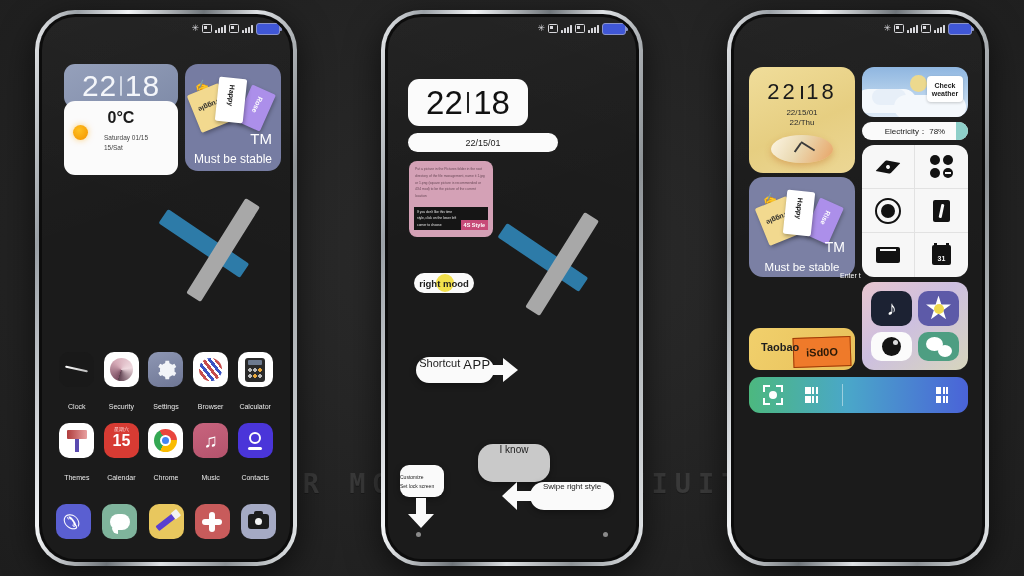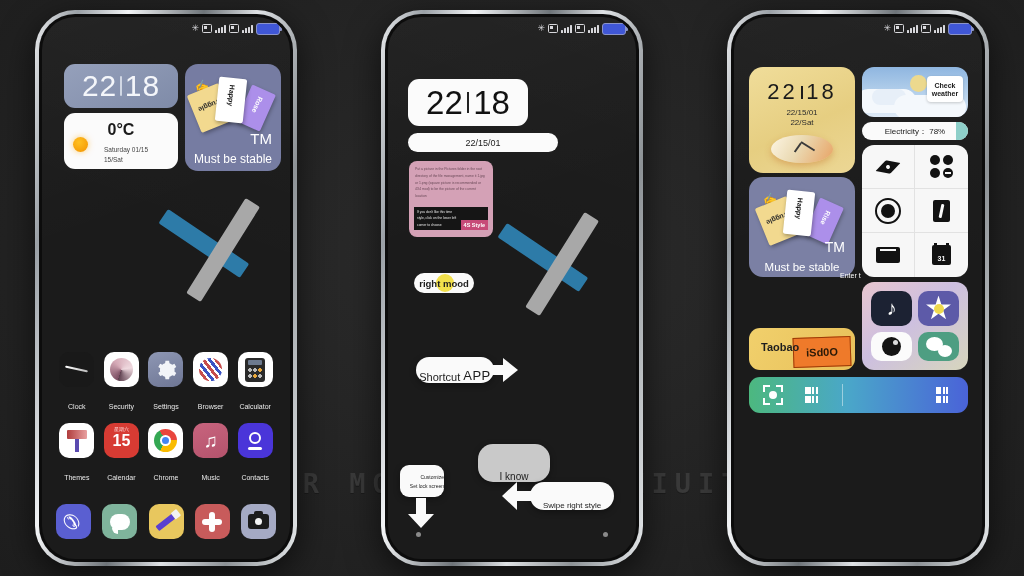--- a/index.html
+++ b/index.html
@@ -78,21 +78,21 @@
     background:linear-gradient(150deg,#95a0bb 0%,#7f8ba8 100%);
     display:flex;align-items:center;justify-content:center;
   }
   .p1-clock .t{
     font-family:"Liberation Sans", sans-serif;
     font-size:30px;color:#f4f6fa;letter-spacing:1px;font-weight:300;
     display:flex;align-items:center;gap:3px;
   }
   .p1-clock .sep{width:1.5px;height:20px;background:#e4e8f1;border-radius:1px;opacity:.8;}
   .p1-weather{
-    left:22px;top:96px;width:114px;height:56px;border-radius:11px;background:#fbfbfb;
+    left:22px;top:84px;width:114px;height:74px;border-radius:11px;background:#fbfbfb;
     padding:6px 8px;
   }
   .p1-weather .sun{
     position:absolute;left:9px;top:24px;width:15px;height:15px;border-radius:50%;
     background:radial-gradient(circle at 40% 35%,#ffc021 0%,#f39200 100%);
     box-shadow:0 0 6px rgba(255,170,0,.5);
   }
   .p1-weather .temp{text-align:center;font-size:16px;font-weight:bold;color:#1a1a1a;margin-top:2px;}
   .p1-weather .d1{position:absolute;left:40px;top:33px;font-size:6.5px;color:#444;}
   .p1-weather .d2{position:absolute;left:40px;top:43px;font-size:6.5px;color:#444;}
@@ -222,21 +222,21 @@
   .p2-mood{
     left:26px;top:256px;width:60px;height:20px;border-radius:10px;background:#fafafa;
     display:flex;align-items:center;justify-content:center;
     font-size:9.5px;font-weight:bold;color:#1d1d1d;overflow:hidden;
   }
   .p2-mood .blob{position:absolute;left:22px;top:1px;width:18px;height:18px;border-radius:50%;background:#f2e04b;}
   .p2-mood span{position:relative;z-index:2;}
   .p2-x{position:absolute;left:115px;top:190px;width:120px;height:120px;}
   .bubble{
     position:absolute;background:#fafafa;border-radius:13px;
-    display:flex;align-items:flex-end;justify-content:center;
+    display:flex;align-items:flex-start;justify-content:center;
     color:#1c1c1c;box-shadow:0 2px 6px rgba(0,0,0,.35);
   }
   .p2-shortcut{left:28px;top:340px;width:78px;height:26px;font-size:11px;gap:3px;}
   .p2-shortcut .sm{font-size:13px;letter-spacing:.5px;}
   .p2-iknow{left:90px;top:427px;width:72px;height:38px;font-size:10px;background:#c9c9c9;border-radius:15px;}
   .p2-swipe{left:142px;top:465px;width:84px;height:28px;font-size:8px;border-radius:14px;}
   .p2-custom{left:12px;top:448px;width:44px;height:32px;border-radius:9px;
     flex-direction:column;gap:3px;}
   .p2-custom div{font-size:5px;color:#222;}
   .p2-dot{position:absolute;width:5px;height:5px;border-radius:50%;background:#8a8a8a;}
@@ -631,21 +631,21 @@
       <span class="sb-batt"></span>
     </div>
 
     <div class="w p3-clock">
       <div class="t">
         <span>22</span>
         <span class="sep"></span>
         <span>18</span>
       </div>
       <div class="d1">22/15/01</div>
-      <div class="d2">22/Sat</div>
+      <div class="d2">22/Thu</div>
       <div class="dial"></div>
     </div>
 
     <div class="w p3-notes">
       <div class="notes-cards" style="left:10px;top:8px;">
         <div class="nc-squig">✍</div>
         <div class="nc nc1">
               <span>Struggle</span>
             </div>
         <div class="nc nc3">

